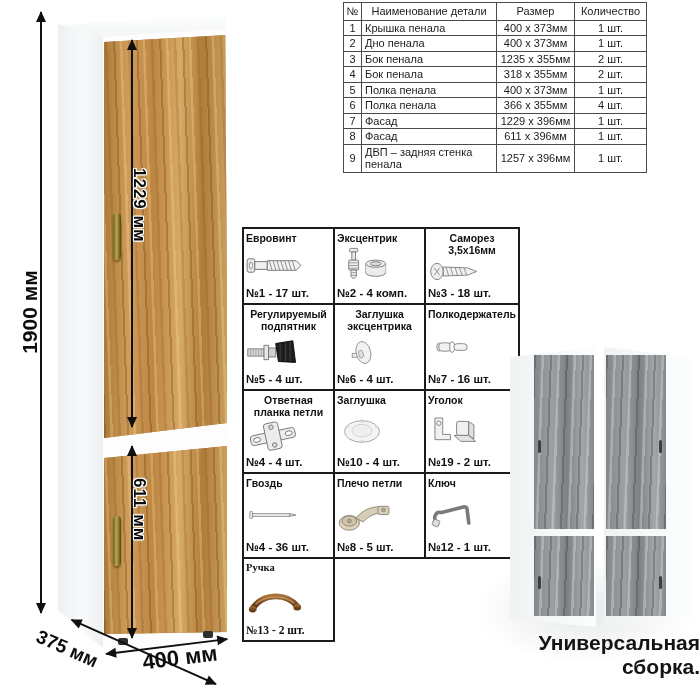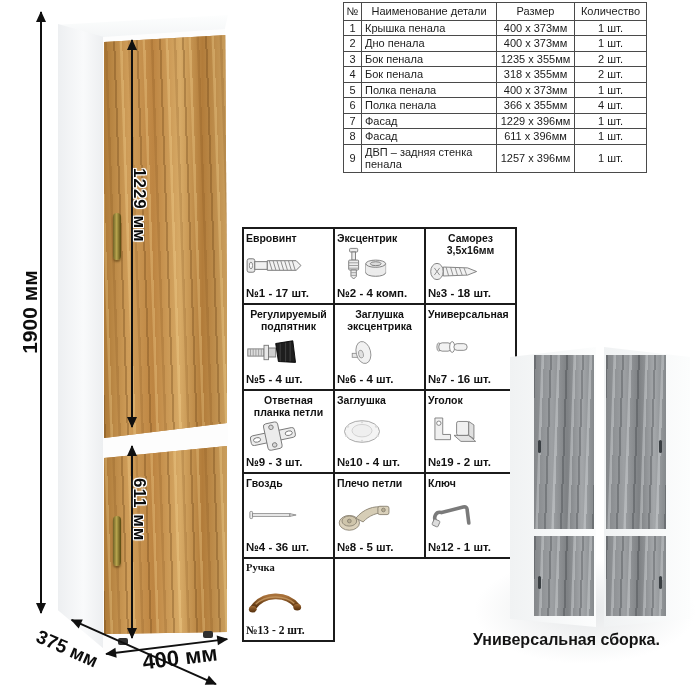--- a/index.html
+++ b/index.html
@@ -99,22 +99,22 @@
   .glow{top:189px;height:80px;}
   .graywood{background-color:#8f9295;background-image:
     repeating-linear-gradient(92deg,rgba(40,44,48,.28) 0 2px,rgba(40,44,48,0) 2px 7px,
       rgba(237,240,242,.32) 8px 10px,rgba(237,240,242,0) 10px 16px),
     linear-gradient(90deg,#84878a,#9da0a3 30%,#7e8184 55%,#a4a7aa 80%,#85898c);}
   .hmark{position:absolute;width:3px;height:13px;background:#3a3f43;border-radius:2px;}
   .gup .hmark{top:85px;}
   .glow .hmark{top:40px;}
   .tleft .hmark{left:4px;}
   .tright .hmark{right:4px;}
-  .caption{position:absolute;left:473px;top:631px;width:227px;text-align:left;
-    font-size:16px;font-weight:bold;color:#141414;}
+  .caption{position:absolute;left:473px;top:631px;width:227px;text-align:right;
+    font-size:21px;font-weight:bold;color:#141414;}
 </style>
 </head>
 <body>
 
 <div class="stage">
 
   <div class="cab">
     <div class="cab-top"></div>
     <div class="cab-side"></div>
     <div class="cab-front">
@@ -309,21 +309,21 @@
             <rect x="19" y="19" width="8" height="5" fill="#e8e8e8" stroke="#888"></rect>
             <ellipse cx="33" cy="18" rx="9" ry="14" fill="#f1f1f1" stroke="#888" transform="rotate(-14 33 18)"></ellipse>
             <ellipse cx="30" cy="20" rx="3" ry="5" fill="#e0e0e0" stroke="#999" transform="rotate(-14 30 20)"></ellipse>
           </svg>
         </div>
         <div class="hw-count">№6 - 4 шт.</div>
       </div>
           </td>
       <td>
             <div class="hw-in">
-        <div class="hw-title">Универсальная</div>
+        <div class="hw-title">Полкодержатель</div>
         <div class="hw-icon">
           <svg viewBox="0 0 60 24" width="50" height="20">
             <ellipse cx="13" cy="12" rx="2.4" ry="5" fill="#e5e5e5" stroke="#888"></ellipse>
             <rect x="13" y="7" width="15" height="10" rx="4" fill="#f2f2f2" stroke="#777"></rect>
             <ellipse cx="29" cy="12" rx="3" ry="6.5" fill="#fff" stroke="#777"></ellipse>
             <rect x="31" y="8" width="16" height="8" rx="4" fill="#f2f2f2" stroke="#777"></rect>
           </svg>
         </div>
         <div class="hw-count">№7 - 16 шт.</div>
       </div>
@@ -338,21 +338,21 @@
             <g transform="rotate(-12 30 20)" fill="#ececec" stroke="#777">
               <rect x="5" y="14" width="50" height="11" rx="3"></rect>
               <rect x="22" y="4" width="16" height="30" rx="3"></rect>
               <ellipse cx="12" cy="19.5" rx="4" ry="2.5" fill="#fff"></ellipse>
               <ellipse cx="48" cy="19.5" rx="4" ry="2.5" fill="#fff"></ellipse>
               <circle cx="30" cy="9" r="2.5" fill="#d8d8d8"></circle>
               <circle cx="30" cy="29" r="2.5" fill="#d8d8d8"></circle>
             </g>
           </svg>
         </div>
-        <div class="hw-count">№9 - 3 шт.</div>
+        <div class="hw-count">№4 - 4 шт.</div>
       </div>
           </td>
       <td>
             <div class="hw-in">
         <div class="hw-title">Заглушка</div>
         <div class="hw-icon">
           <svg viewBox="0 0 60 34" width="50" height="29">
             <ellipse cx="30" cy="17" rx="21" ry="13" fill="#f4f4f4" stroke="#999"></ellipse>
             <ellipse cx="30" cy="16" rx="12" ry="7.5" fill="#efefef" stroke="#cbcbcb"></ellipse>
             <g fill="#d9d9d9">

